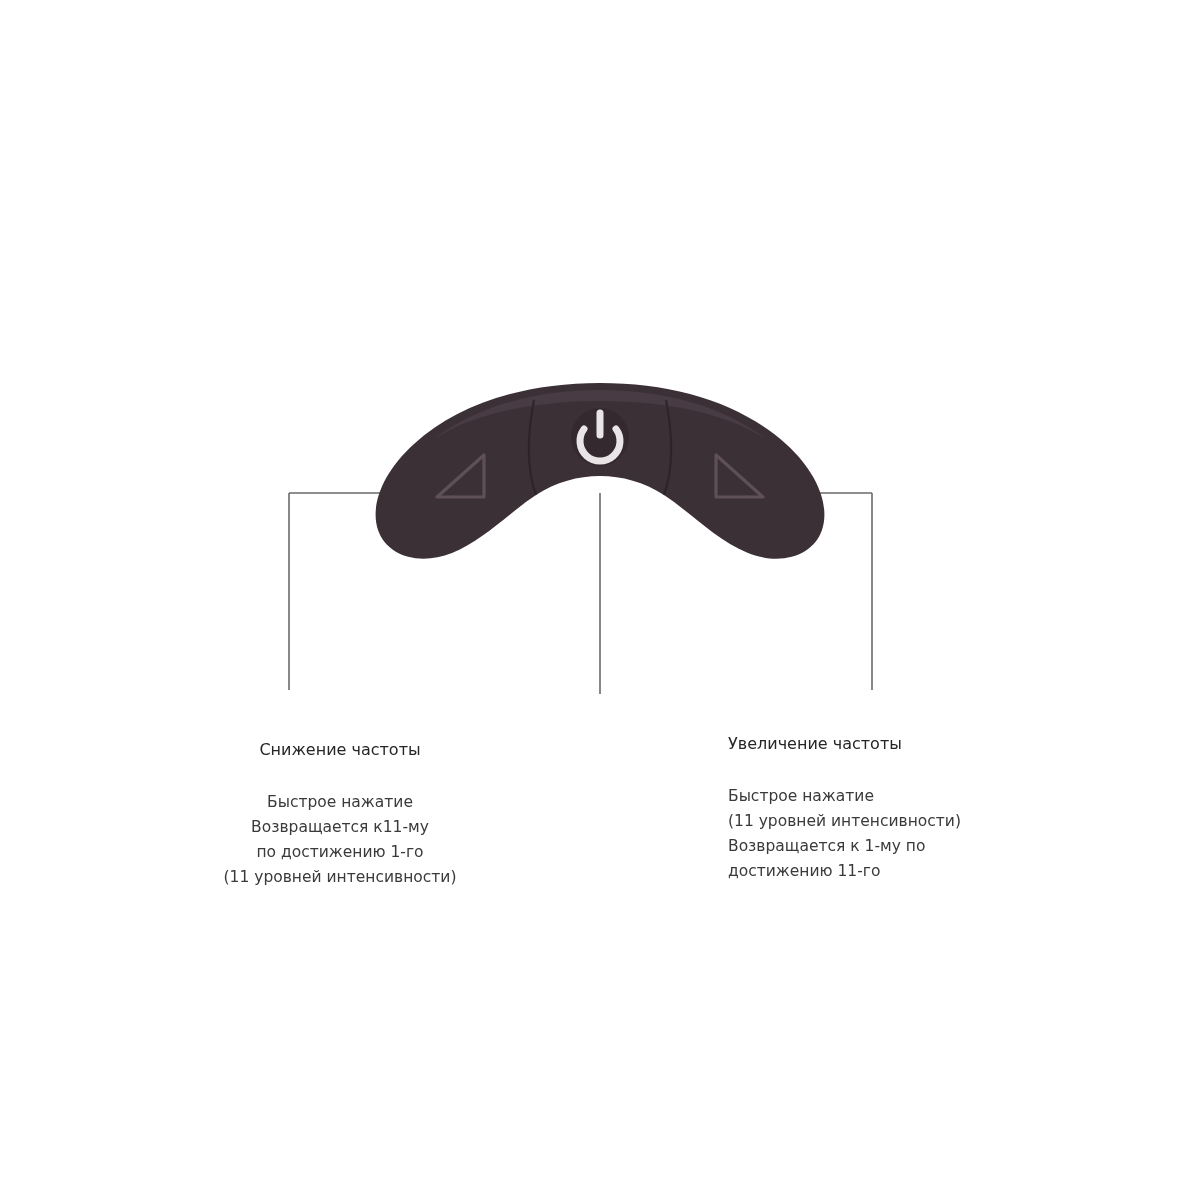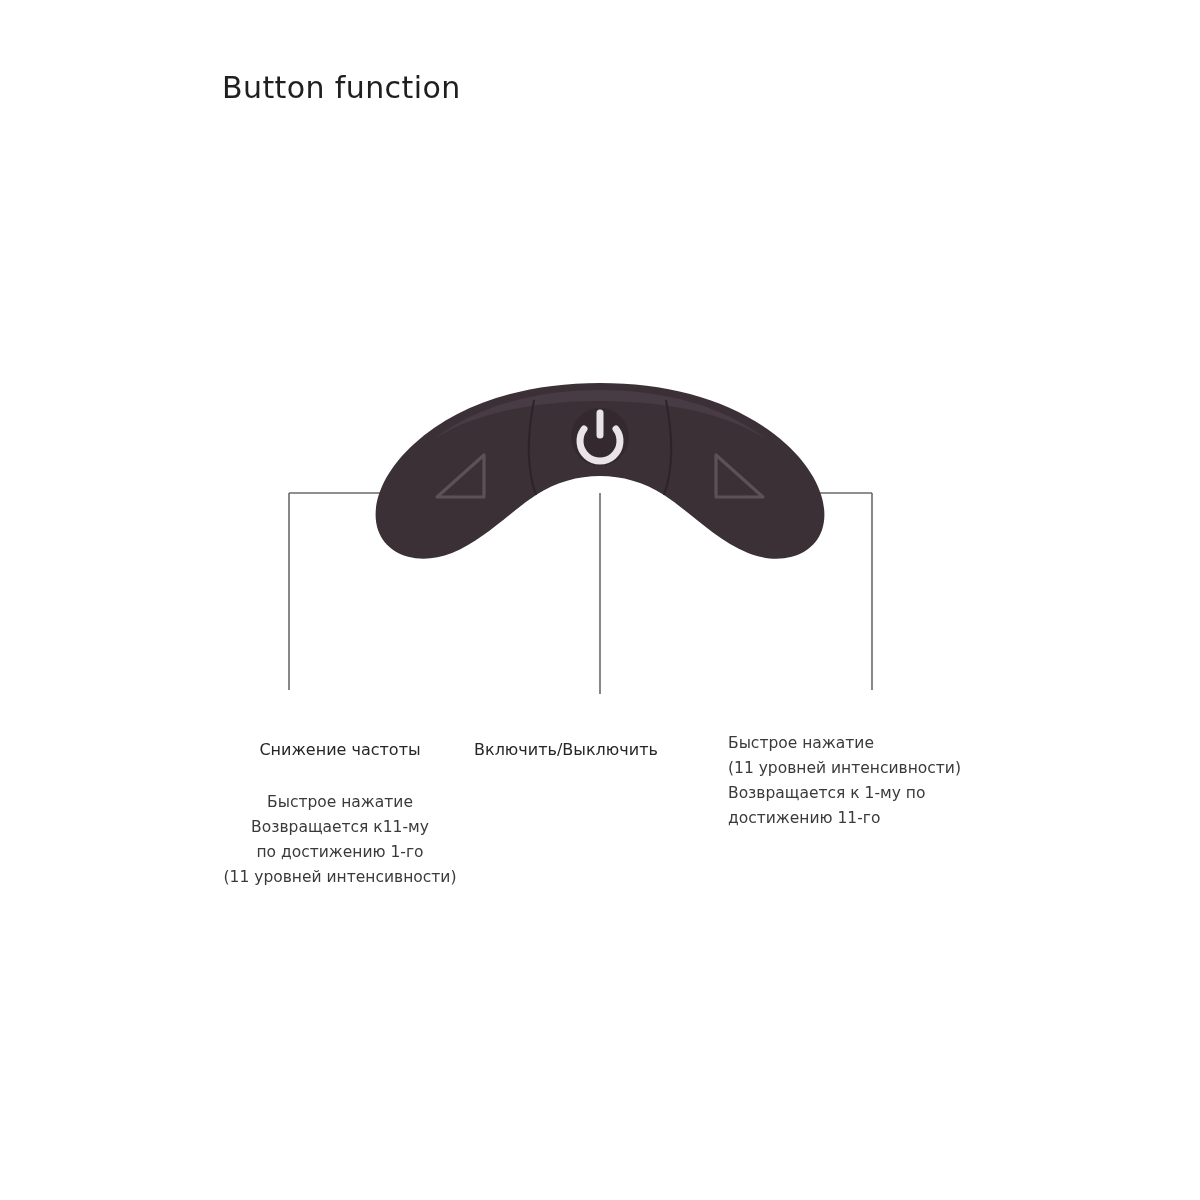--- a/index.html
+++ b/index.html
@@ -52,21 +52,20 @@
   }
   #cap-left  { left: 190px; top: 712px; width: 300px; text-align: center; }
   #cap-mid   { left: 474px; top: 712px; width: 230px; }
   #cap-right { left: 728px; top: 706px; width: 290px; }
 </style>
 </head>
 <body>
 
 <div class="page">
 
-  <div class="title">Button function</div>
 
   <svg class="diagram-svg" width="1200" height="1200" viewBox="0 0 1200 1200">
 
     <g stroke="#6a6a6a" stroke-width="1.6" fill="none">
 
       <path d="M289,493 L289,690"></path>
       <path d="M289,493 L452,493"></path>
 
       <path d="M600,493 L600,694"></path>
 
@@ -117,23 +116,23 @@
 
   <div class="caption" id="cap-left">
     <span class="cap-head">Снижение частоты</span>
     <span class="cap-body">Быстрое нажатие
 Возвращается к11-му
 по достижению 1-го
 (11 уровней интенсивности)</span>
   </div>
 
   <div class="caption" id="cap-mid">
-    <span class="cap-head">Включить/Выключить</span>
   </div>
 
   <div class="caption" id="cap-right">
+    <span class="cap-head">Увеличение частоты</span>
     <span class="cap-body">Быстрое нажатие
 (11 уровней интенсивности)
 Возвращается к 1-му по
 достижению 11-го</span>
   </div>
 
 </div>
 
 </body></html>

